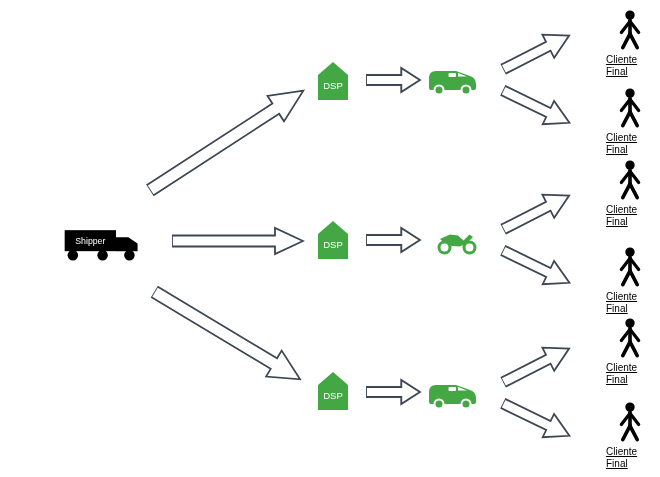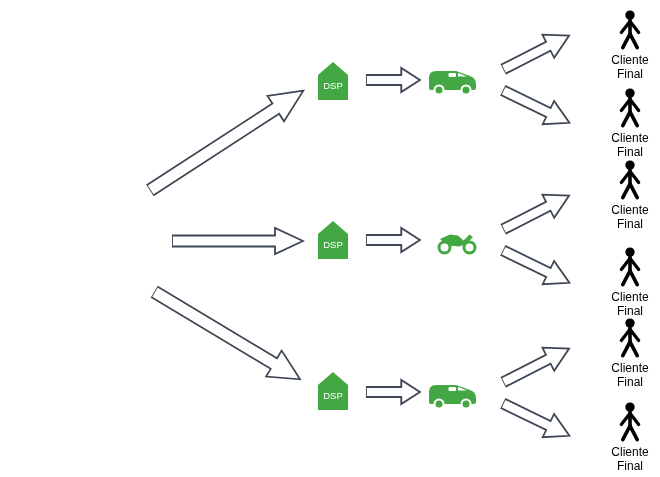--- a/index.html
+++ b/index.html
@@ -11,21 +11,21 @@
   .arrow-poly { fill:var(--arrow-fill,#ffffff); stroke:var(--arrow-outline,#3d4654); stroke-width:1.8; stroke-linejoin:miter; }
   .green { fill:var(--green,#43a843); }
   .ink { fill:var(--ink,#000000); }
   .stroke-green { stroke:var(--green,#43a843); fill:#ffffff; }
   .stick { stroke:var(--ink,#000000); fill:none; stroke-linecap:round; }
   text { font-family:"Liberation Sans", sans-serif; }
   .truck-label { fill:#ffffff; font-size:15px; }
   .dsp-label { fill:#ffffff; font-size:9.5px; }
   .person { width:48px; }
   .person svg { width:26px; height:42px; margin:0 auto; display:block; }
-  .person-label { margin-top:2px; width:48px; text-align:center; font-size:12px; line-height:1.15; color:#000; }
+  .person-label { margin-top:2px; width:48px; text-align:left; font-size:10px; line-height:1.15; color:#000;text-decoration:underline; }
 </style>
 </head>
 <body>
 
 <div class="canvas">
 
   <div class="arrow abs" style="left:135px; top:123px; width:185px; height:34px; transform:rotate(-33deg);">
     <svg viewBox="0 0 180 36" preserveAspectRatio="none">
       <polygon class="arrow-poly" points="0,11.5 146,11.5 146,2 178,18 146,34 146,24.5 0,24.5"></polygon>
     </svg>
@@ -81,20 +81,30 @@
     <svg viewBox="0 0 78 30" preserveAspectRatio="none">
       <polygon class="arrow-poly" points="0,10 52,10 52,2 76,15 52,28 52,20 0,20"></polygon>
     </svg>
   </div>
   <div class="arrow abs" style="left:499px; top:405px; width:76px; height:30px; transform:rotate(26deg);">
     <svg viewBox="0 0 78 30" preserveAspectRatio="none">
       <polygon class="arrow-poly" points="0,10 52,10 52,2 76,15 52,28 52,20 0,20"></polygon>
     </svg>
   </div>
 
+  <div class="node abs" style="left:64px; top:222px; width:76px; height:42px;">
+    <svg viewBox="0 0 130 72">
+      <rect class="ink" x="1" y="14" width="88" height="36"></rect>
+      <text class="truck-label" x="45" y="37" text-anchor="middle">Shipper</text>
+      <path class="ink" d="M89 26 h21 l16 11 v13 h-37 z"></path>
+      <circle class="ink" cx="15" cy="57" r="9"></circle>
+      <circle class="ink" cx="66" cy="57" r="9"></circle>
+      <circle class="ink" cx="112" cy="57" r="9"></circle>
+    </svg>
+  </div>
 
   <div class="node abs" style="left:318px; top:62px; width:30px; height:38px;">
     <svg viewBox="0 0 30 38">
       <polygon class="green" points="15,0 30,13 30,38 0,38 0,13"></polygon>
       <text class="dsp-label" x="15" y="27" text-anchor="middle">DSP</text>
     </svg>
   </div>
   <div class="node abs" style="left:318px; top:221px; width:30px; height:38px;">
     <svg viewBox="0 0 30 38">
       <polygon class="green" points="15,0 30,13 30,38 0,38 0,13"></polygon>

